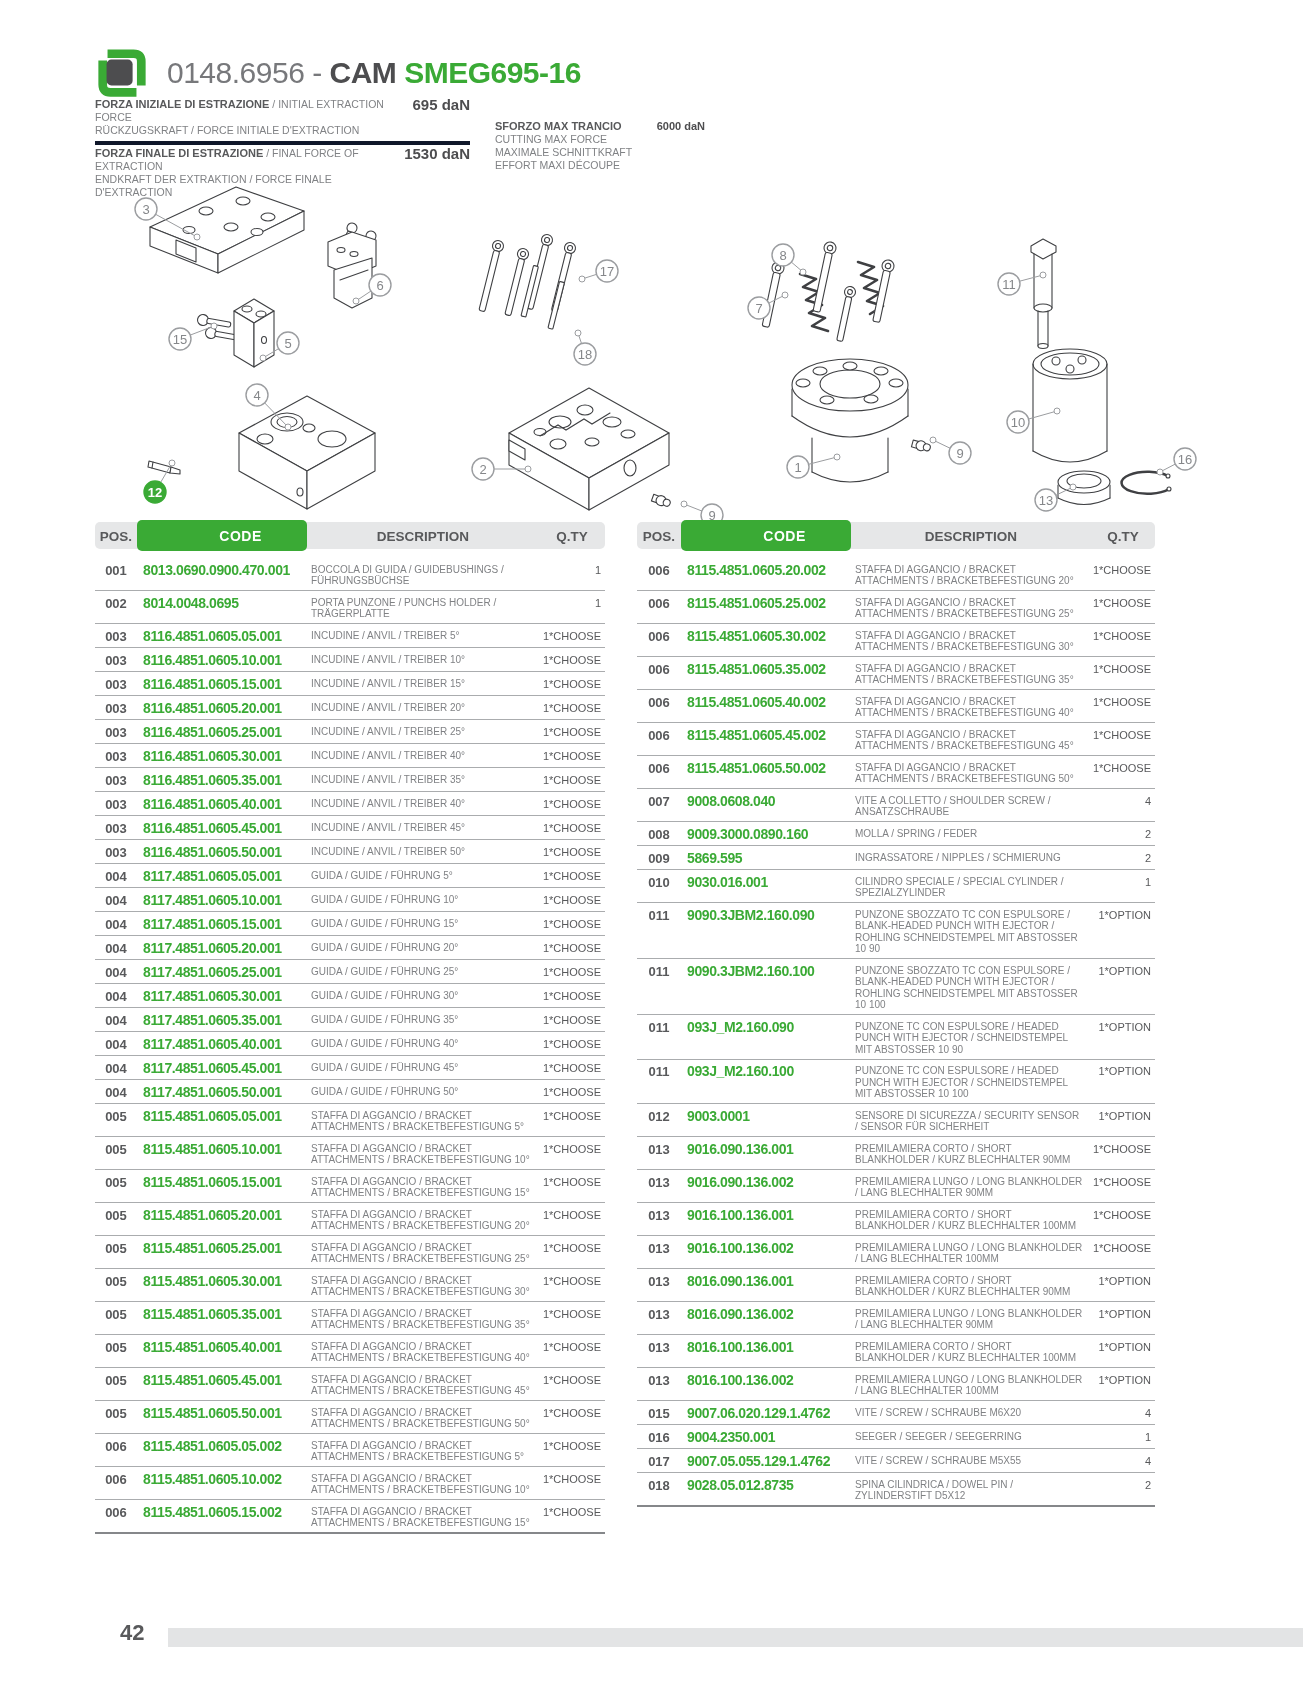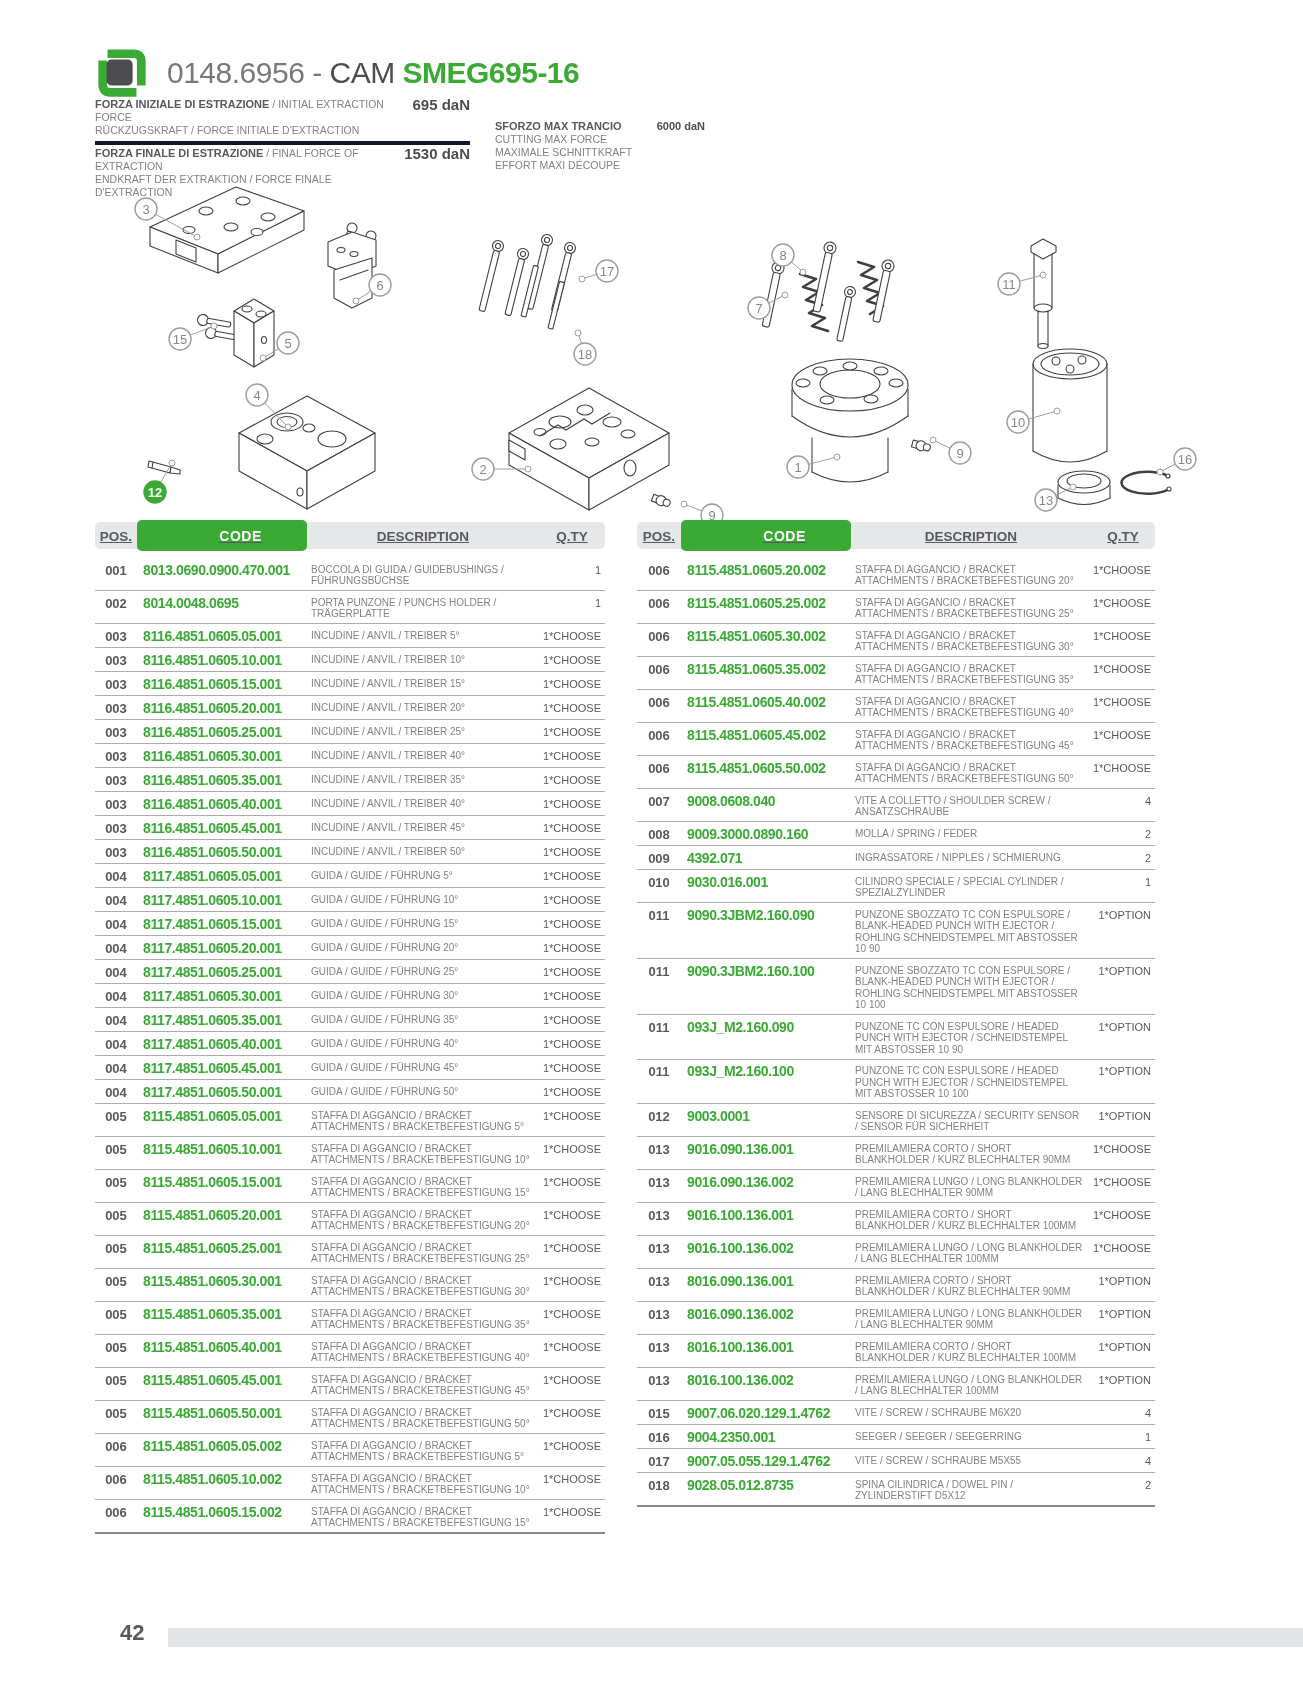--- a/index.html
+++ b/index.html
@@ -7,21 +7,21 @@
     --hdrbg:#e6e7e8; --line:#aaacae;
   }
   *{margin:0;padding:0;box-sizing:border-box;}
   body{background:#ffffff;}
   .page{position:relative;width:1303px;height:1683px;background:#fff;overflow:hidden;
         font-family:"Liberation Sans",sans-serif;color:var(--dark);}
   
   .hdr{position:absolute;left:93px;top:46px;display:flex;align-items:center;gap:16px;}
   .hdr .title{font-size:30px;letter-spacing:-0.5px;white-space:nowrap;}
   .t-code{color:#77787b;font-weight:normal;}
-  .t-cam{color:var(--dark);font-weight:normal;margin-top:22px;}
+  .t-cam{color:var(--dark);font-weight:bold;margin-top:22px;}
   .t-model{color:var(--green);font-weight:bold;}
   
   .specs{position:absolute;left:95px;top:96px;width:600px;font-size:10.5px;line-height:13px;}
   .spec-left{position:absolute;left:0;top:0;width:375px;}
   .spec-row{display:flex;padding:2px 0 4px 0;justify-content:flex-end;}
   .spec-row + .spec-row{border-top:4px solid #0f172a;}
   .spec-labels{flex:1;}
   .spec-labels b{color:#58595b;font-size:11px;}
   .spec-labels span,.spec-labels .l2{color:var(--light);}
   .spec-value{width:72px;text-align:right;font-weight:bold;font-size:15px;color:var(--dark);}
@@ -39,21 +39,21 @@
   .ldot{fill:#ffffff;stroke:#9b9da0;stroke-width:1;}
   .co-circle{fill:#ffffff;stroke:#9b9da0;stroke-width:1.4;}
   .co-text{fill:#85878a;font-family:"Liberation Sans",sans-serif;font-size:13px;}
   .co-green .co-circle{fill:var(--green);stroke:var(--green);}
   .co-green .co-text{fill:#ffffff;font-weight:bold;}
   
   .ptable{position:absolute;top:522px;}
   .ptable.left{left:95px;width:510px;}
   .ptable.right{left:637px;width:518px;}
   .thead{position:relative;height:27px;background:var(--hdrbg);border-radius:5px;
-         display:grid;align-items:center;font-weight:bold;font-size:13.5px;color:#58595b;text-decoration:underline;}
+         display:grid;align-items:center;font-weight:bold;font-size:13.5px;color:#58595b;}
   .ptable.left .thead,.ptable.left .trow{grid-template-columns:42px 170px 1fr 66px;}
   .ptable.right .thead,.ptable.right .trow{grid-template-columns:44px 170px 1fr 64px;}
   .th-pos{text-align:center;}
   .th-code{position:relative;height:31px;margin-top:-2px;background:var(--green);border-radius:5px;
            color:#fff;display:flex;align-items:center;justify-content:center;font-size:14px;letter-spacing:0.5px;padding-left:37px;}
   .th-desc,.th-qty{text-align:center;}
   .tbody{margin-top:9px;border-bottom:2px solid #85878a;}
   .trow{display:grid;padding:3.5px 0;border-bottom:1px solid var(--line);align-items:start;}
   .trow:last-child{border-bottom:none;}
   .c-pos{font-weight:bold;font-size:13px;color:#58595b;text-align:center;padding-top:1px;}
@@ -703,21 +703,21 @@
           <div class="c-qty">4</div>
         </div>
         <div class="trow">
           <div class="c-pos">008</div>
           <div class="c-code">9009.3000.0890.160</div>
           <div class="c-desc">MOLLA / SPRING / FEDER</div>
           <div class="c-qty">2</div>
         </div>
         <div class="trow">
           <div class="c-pos">009</div>
-          <div class="c-code">4392.071</div>
+          <div class="c-code">5869.595</div>
           <div class="c-desc">INGRASSATORE / NIPPLES / SCHMIERUNG</div>
           <div class="c-qty">2</div>
         </div>
         <div class="trow">
           <div class="c-pos">010</div>
           <div class="c-code">9030.016.001</div>
           <div class="c-desc">CILINDRO SPECIALE / SPECIAL CYLINDER / SPEZIALZYLINDER</div>
           <div class="c-qty">1</div>
         </div>
         <div class="trow">

